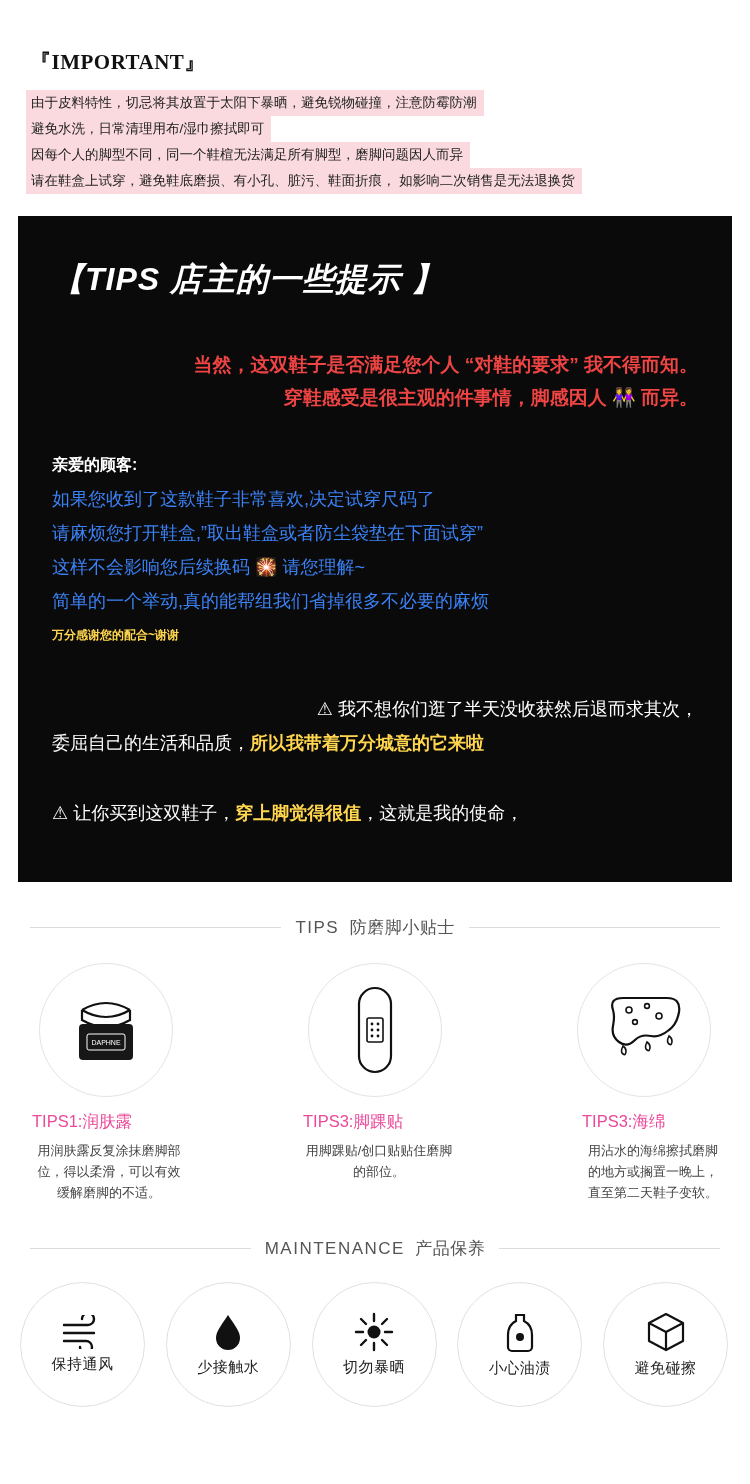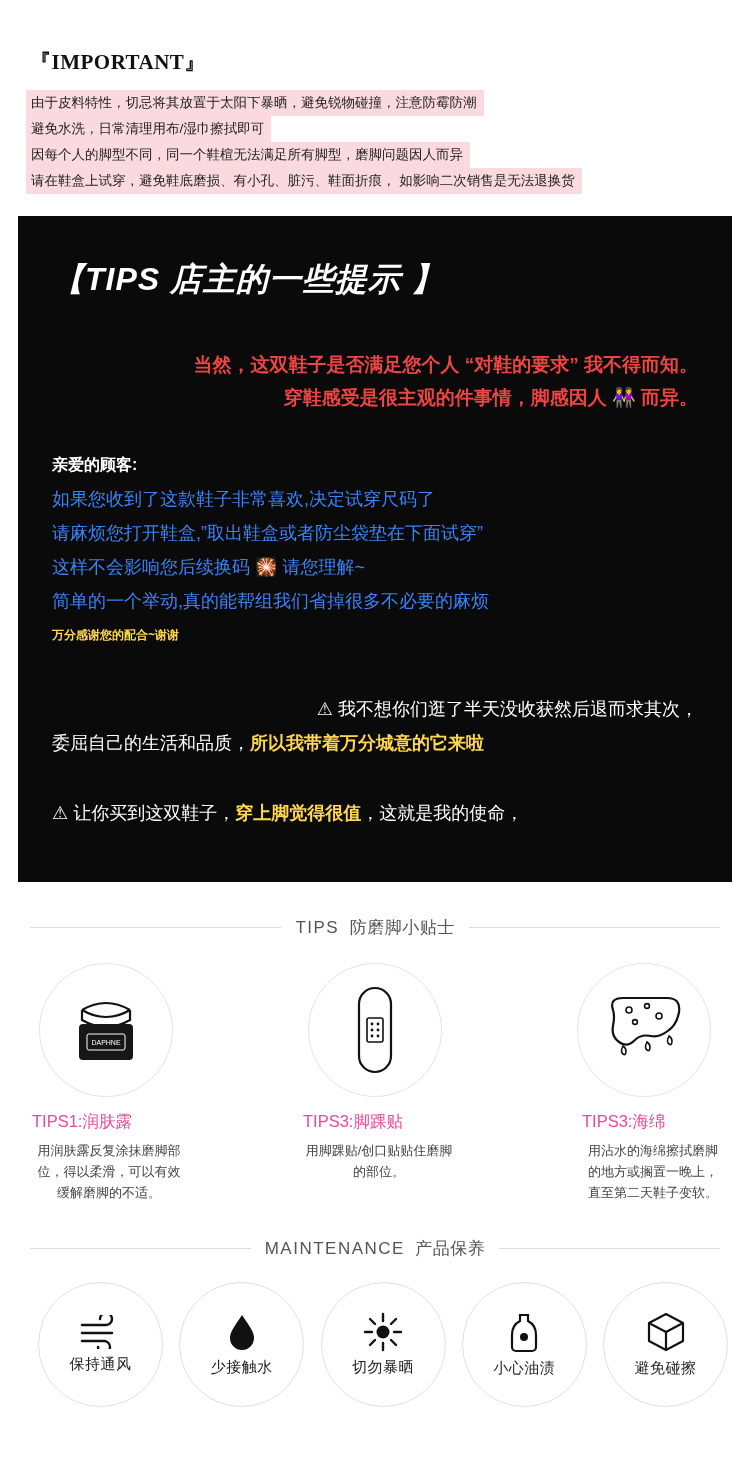--- a/index.html
+++ b/index.html
@@ -122,21 +122,21 @@
     font-size: 13px;
     line-height: 21px;
     color: #444;
     text-align: center;
   }
 
   
   .mt-row {
     display: flex;
     justify-content: space-between;
-    padding: 22px 22px 30px 38px;
+    padding: 22px 22px 30px 20px;
   }
   .mt-item {
     width: 125px; height: 125px;
     border: 1px solid #e0e0e0;
     border-radius: 50%;
     display: flex;
     flex-direction: column;
     align-items: center;
     justify-content: center;
     gap: 6px;

